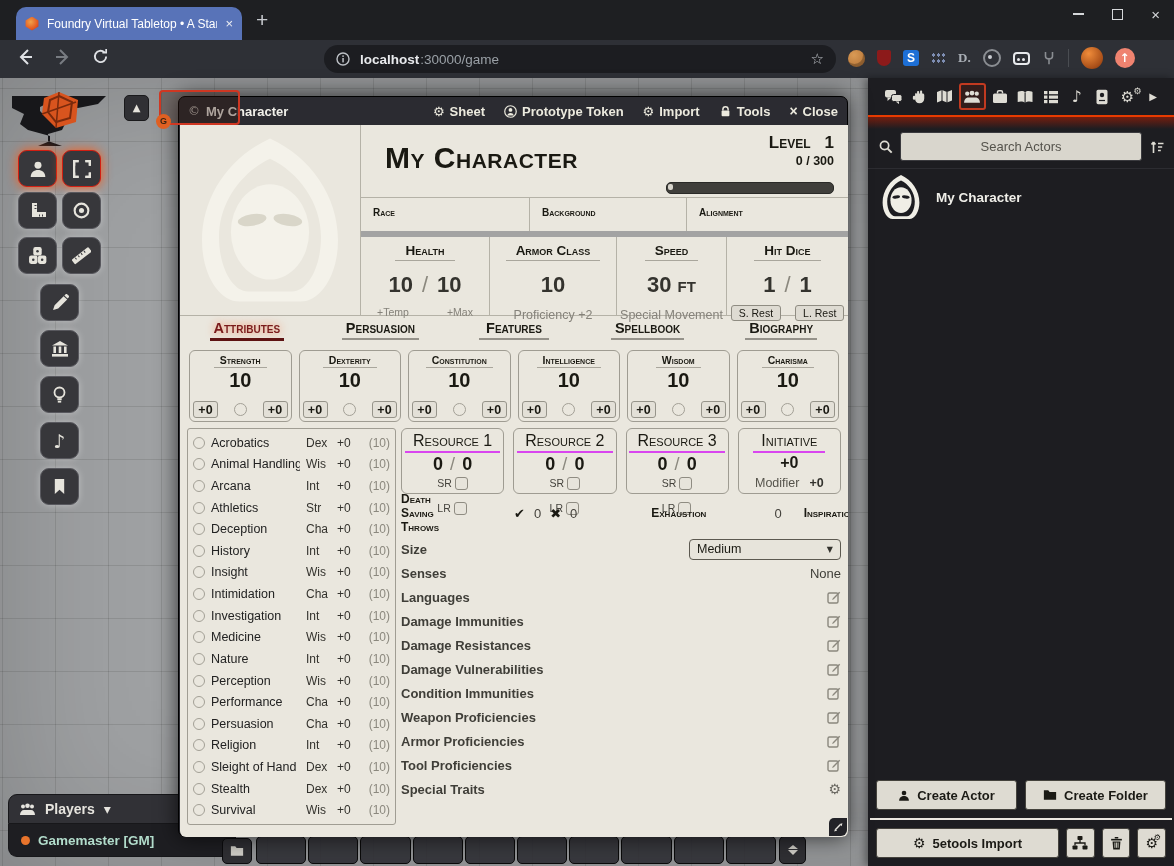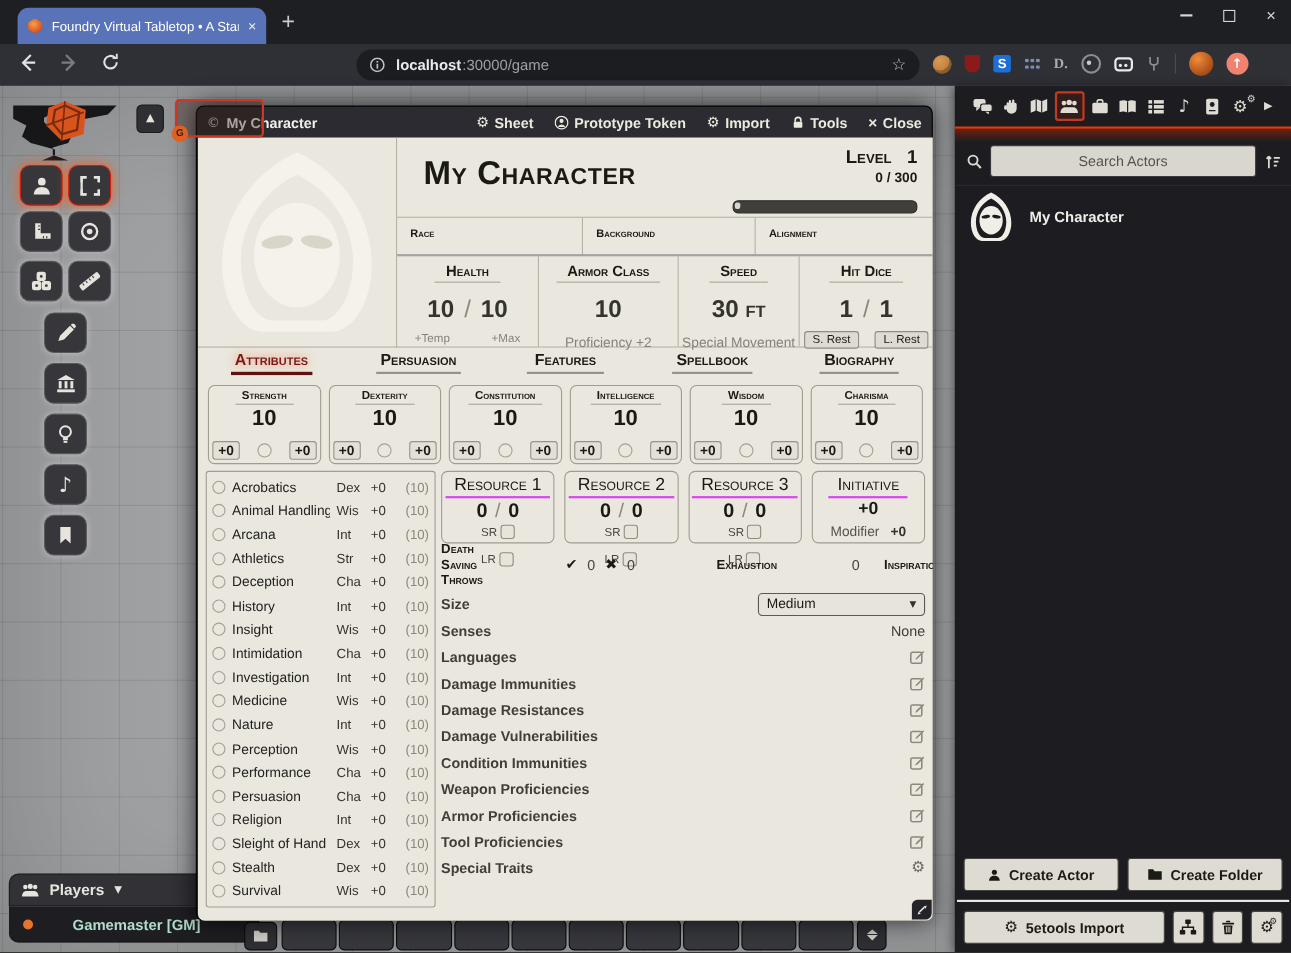--- a/index.html
+++ b/index.html
@@ -65,21 +65,21 @@
 
   
   .players{position:absolute;left:8px;top:794px;width:228px;}
   .players-head{height:30px;background:#313136;border:1px solid #17171a;border-radius:9px 9px 0 0;display:flex;
        align-items:center;gap:9px;padding:0 10px;box-sizing:border-box;}
   .players-head span{color:#e6e4de;font-weight:bold;font-size:14px;}
   .players-caret{color:#cfcdc6;font-size:11px;}
   .players-body{background:#1e1e22;border:1px solid #17171a;border-top:none;border-radius:0 0 9px 9px;padding:4px 0;}
   .player-row{display:flex;align-items:center;gap:8px;height:24px;padding:0 12px;}
   .player-dot{width:9px;height:9px;border-radius:50%;background:#e8742c;flex:none;}
-  .player-name{color:#b2dccb;font-weight:bold;font-size:13.5px;margin-left:28px;}
+  .player-name{color:#b2dccb;font-weight:bold;font-size:13.5px;}
 
   
   .hb-folder{position:absolute;left:222px;top:838px;width:30px;height:26px;background:#2f2f33;border:1px solid #0c0c0e;
        border-radius:5px;display:flex;align-items:center;justify-content:center;box-sizing:border-box;}
   .hotbar{position:absolute;left:256px;top:836px;width:520px;height:28px;display:flex;gap:2px;}
   .hb-slot{flex:1;background:rgba(48,48,53,.92);border:1px solid #0a0a0a;border-radius:5px;}
   .hb-page{position:absolute;left:779px;top:836px;width:27px;height:28px;background:#2f2f33;border:1px solid #0c0c0e;
        border-radius:5px;display:flex;flex-direction:column;align-items:center;justify-content:center;gap:1px;box-sizing:border-box;}
   .chev{width:0;height:0;border-left:5px solid transparent;border-right:5px solid transparent;}
   .chev.up{border-bottom:4px solid #cfcdc6;}
@@ -107,21 +107,21 @@
   .char-name{position:absolute;left:24px;top:16px;font-size:30px;font-weight:bold;font-variant:small-caps;letter-spacing:.5px;}
   .lvl{position:absolute;right:14px;top:8px;text-align:right;}
   .lvl-label{font-variant:small-caps;font-weight:bold;font-size:17px;margin-right:14px;}
   .lvl-val{font-size:17px;font-weight:bold;}
   .xp{font-size:12.5px;font-weight:bold;margin-top:1px;}
   .xpbar{position:absolute;right:14px;top:57px;width:166px;height:10px;background:#403f3b;border-radius:5px;border:1px solid #2a2a27;}
   .xpbar i{position:absolute;left:1px;top:1px;width:5px;height:6px;background:#d8d5cc;border-radius:2px;}
   .race-row{position:absolute;left:0;top:72px;right:0;height:34px;border-top:1px solid #b5b2a7;display:flex;}
   .race-col{border-left:1px solid #b5b2a7;padding:9px 0 0 12px;font-variant:small-caps;font-weight:bold;font-size:10px;box-sizing:border-box;}
   .race-col:first-child{border-left:none;}
-  .stats-row{position:absolute;left:0;top:106px;right:0;bottom:0;border-top:2px solid #a3a3a3;display:flex;}
+  .stats-row{position:absolute;left:0;top:106px;right:0;bottom:0;border-top:6px solid #a3a3a3;display:flex;}
   .stat-col{border-left:1px solid #b5b2a7;box-sizing:border-box;display:flex;flex-direction:column;align-items:center;padding-top:6px;}
   .stat-col:first-child{border-left:none;}
   .stat-label{font-variant:small-caps;font-weight:bold;font-size:13.5px;border-bottom:1px solid #a9a69c;padding:0 10px 2px;}
   .stat-val{display:flex;align-items:baseline;gap:9px;margin-top:11px;font-size:22px;font-weight:bold;color:#34332e;}
   .slash{color:#8b887e;font-weight:normal;}
   .stat-sub{display:flex;gap:38px;font-size:10.5px;color:#85827a;margin-top:8px;}
   .stat-sub1{font-size:12.5px;color:#85827a;margin-top:10px;}
   .rest-row{display:flex;gap:14px;margin-top:7px;}
   .mini-btn{font-size:10.5px;background:#dedbd2;border:1px solid #8f8c82;border-radius:3px;padding:1px 7px;color:#1a1912;}
 

